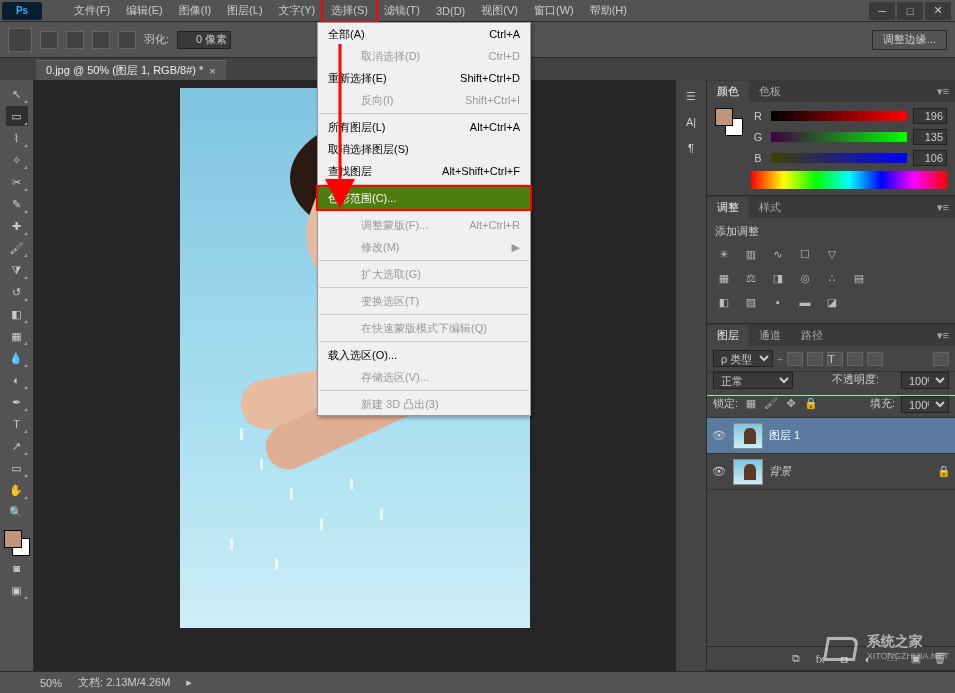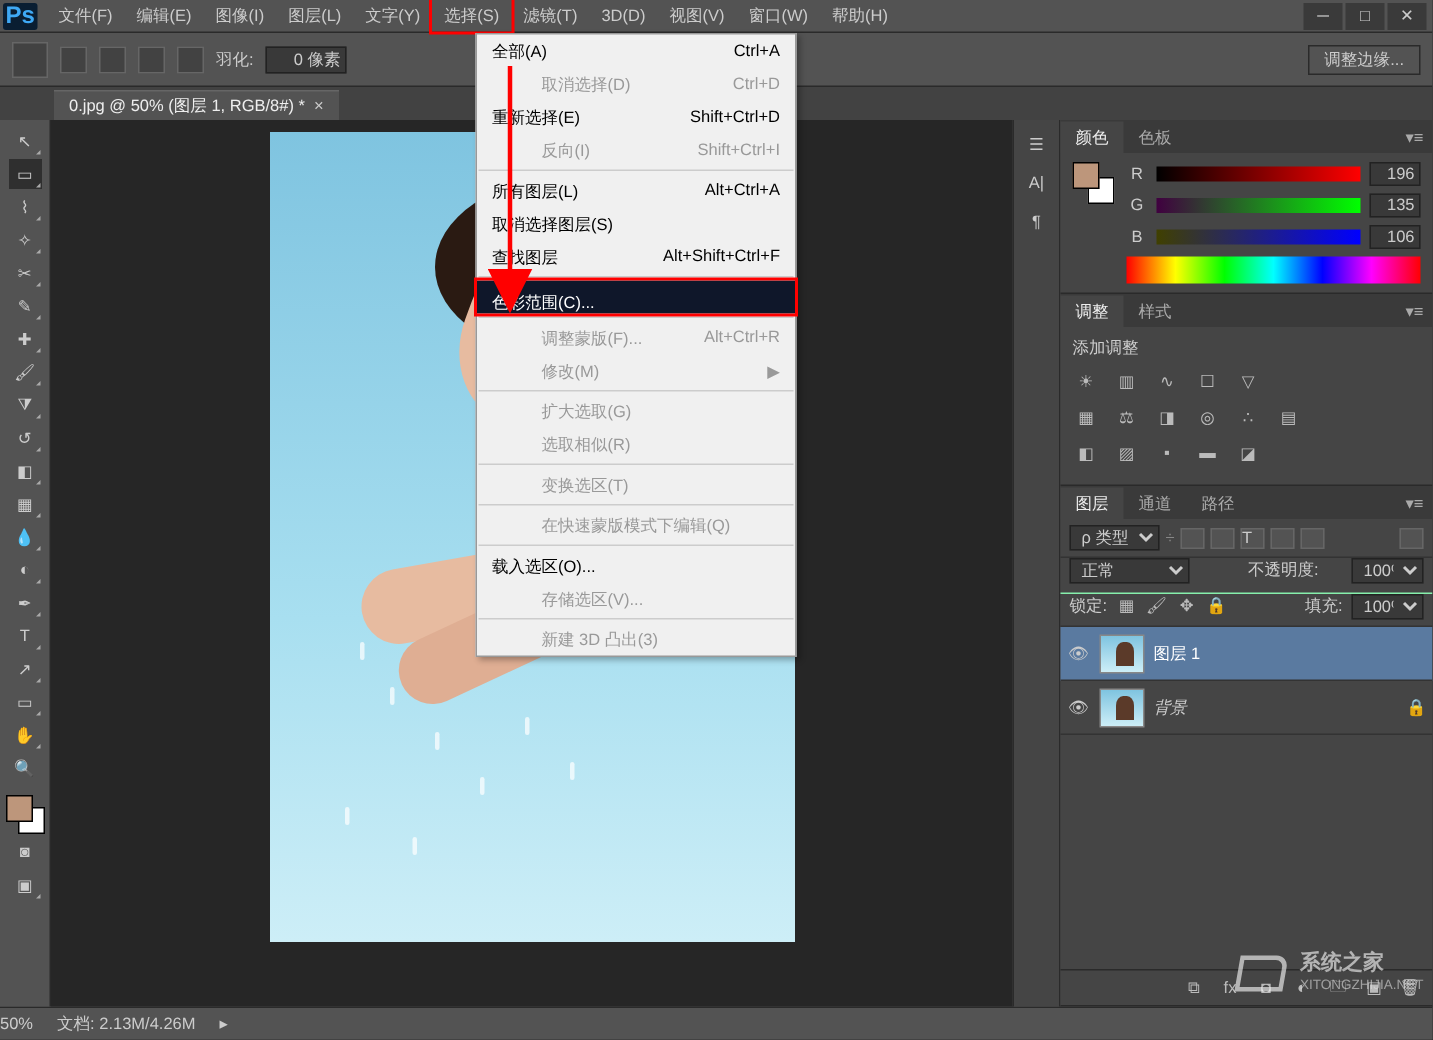--- a/index.html
+++ b/index.html
@@ -1,19 +1,19 @@
 <!DOCTYPE html>
 <html><head>
 <meta charset="utf-8">
 <style>
 * { margin: 0; padding: 0; box-sizing: border-box; font-family: "Microsoft YaHei", Arial, sans-serif; font-size: 11px; user-select: none; }
 body { background: #535353; width: 955px; height: 693px; overflow: hidden; position: relative; color: #ccc; }
 
 .menubar { height: 22px; background: #535353; display: flex; align-items: center; padding-left: 2px; border-bottom: 1px solid #2a2a2a; }
-.ps-logo { width: 23px; height: 18px; background: #0a1e32; color: #3fa9f5; display: flex; align-items: center; justify-content: center; font-weight: bold; font-size: 16px; margin-right: 6px; border-radius: 2px; }
+.ps-logo { width: 40px; height: 18px; background: #0a1e32; color: #3fa9f5; display: flex; align-items: center; justify-content: center; font-weight: bold; font-size: 10px; margin-right: 24px; border-radius: 2px; }
 .menu-item { padding: 3px 8px; color: #ccc; cursor: pointer; }
 .menu-item.highlighted { outline: 2px solid red; }
 .window-controls { margin-left: auto; display: flex; gap: 2px; padding-right: 4px; }
 .win-btn { width: 26px; height: 18px; background: #3a3a3a; display: flex; align-items: center; justify-content: center; color: #ccc; cursor: pointer; }
 
 .optbar { height: 36px; background: #535353; display: flex; align-items: center; padding: 0 8px; gap: 8px; border-bottom: 1px solid #2a2a2a; }
 .optbar .tool-ico { width: 24px; height: 24px; background: #424242; border: 1px solid #666; }
 .optbar .small-ico { width: 18px; height: 18px; background: #424242; border: 1px solid #666; }
 .optbar label { color: #ccc; }
 .opt-input { width: 44px; height: 18px; background: #393939; border: 1px solid #222; color: #ccc; padding: 0 3px; text-align: right; }
@@ -79,28 +79,28 @@
 .layer-item { height: 36px; display: flex; align-items: center; padding: 0 4px; gap: 6px; border-bottom: 1px solid #333; }
 .layer-item.active { background: #5a7aa0; color: #fff;}
 .vis-eye { width: 16px; display:flex; justify-content:center; color:#ccc;}
 .layer-thumb { width: 30px; height: 26px; background: linear-gradient(#7fc4e0,#cdeef7); border: 1px solid #888; position: relative;}
 .layer-thumb .mini-person { position:absolute; top:4px; left:10px; width:12px; height:16px; background:#5b3a29; border-radius:40% 40% 0 0;}
 .layer-name { flex: 1; font-style: normal;}
 .layer-name.italic { font-style: italic;}
 .layers-footer { height: 24px; display: flex; align-items: center; justify-content: flex-end; gap: 10px; padding: 0 8px; border-top: 1px solid #2a2a2a;}
 .foot-ico { width: 14px; height: 14px; color:#bbb; display:flex; align-items:center; justify-content:center; cursor:pointer;}
 
-.statusbar { height: 22px; background: #535353; border-top: 1px solid #2a2a2a; display: flex; align-items: center; gap: 16px; color: #ccc;}
+.statusbar { height: 22px; background: #535353; border-top: 1px solid #2a2a2a; display: flex; align-items: center; padding-left: 40px; gap: 16px; color: #ccc;}
 
 
 .dropdown { position: absolute; top: 22px; left: 317px; width: 214px; background: #f0f0f0; border: 1px solid #999; color: #000; z-index: 100; box-shadow: 2px 2px 4px rgba(0,0,0,0.3); }
 .dd-item { height: 22px; display: flex; align-items: center; padding: 0 10px; cursor: pointer; }
 .dd-item .shortcut { margin-left: auto; }
 .dd-item.disabled { color: #999; margin-left: 33px; }
-.dd-item.highlighted { background: #0f172a; color: #fff; outline: 2px solid red; align-items: flex-end; }
+.dd-item.highlighted { background: #4d7c0f; color: #fff; outline: 2px solid red; }
 .dd-sep { height: 1px; background: #ccc; margin: 2px 1px; }
 
 .red-arrow { position: absolute; top: 44px; left: 320px; z-index: 200; pointer-events:none;}
 
 .watermark { position: absolute; right: 6px; bottom: 28px; display: flex; align-items: center; gap: 6px; opacity: .6; }
 .wm-ico { width: 44px; height: 36px; position: relative;}
 .wm-ico::before {content:""; position:absolute; left:8px; top:8px; width:26px; height:18px; border:3px solid #fff; border-radius: 0 8px 0 0; transform: skewX(-10deg);}
 .wm-text { color:#fff; font-weight:bold; font-size:14px;}
 .wm-sub { color:#ddd; font-size:9px;}
 </style>
@@ -384,23 +384,20 @@
       <span class="shortcut">Alt+Ctrl+R</span>
     </div>
     <div class="dd-item disabled">
       <span>修改(M)</span>
       <span class="shortcut">▶</span>
     </div>
     <div class="dd-sep"></div>
     <div class="dd-item disabled">
       <span>扩大选取(G)</span>
     </div>
-    <div class="dd-item disabled">
-      <span>选取相似(R)</span>
-    </div>
     <div class="dd-sep"></div>
     <div class="dd-item disabled">
       <span>变换选区(T)</span>
     </div>
     <div class="dd-sep"></div>
     <div class="dd-item disabled">
       <span>在快速蒙版模式下编辑(Q)</span>
     </div>
     <div class="dd-sep"></div>
     <div class="dd-item">

